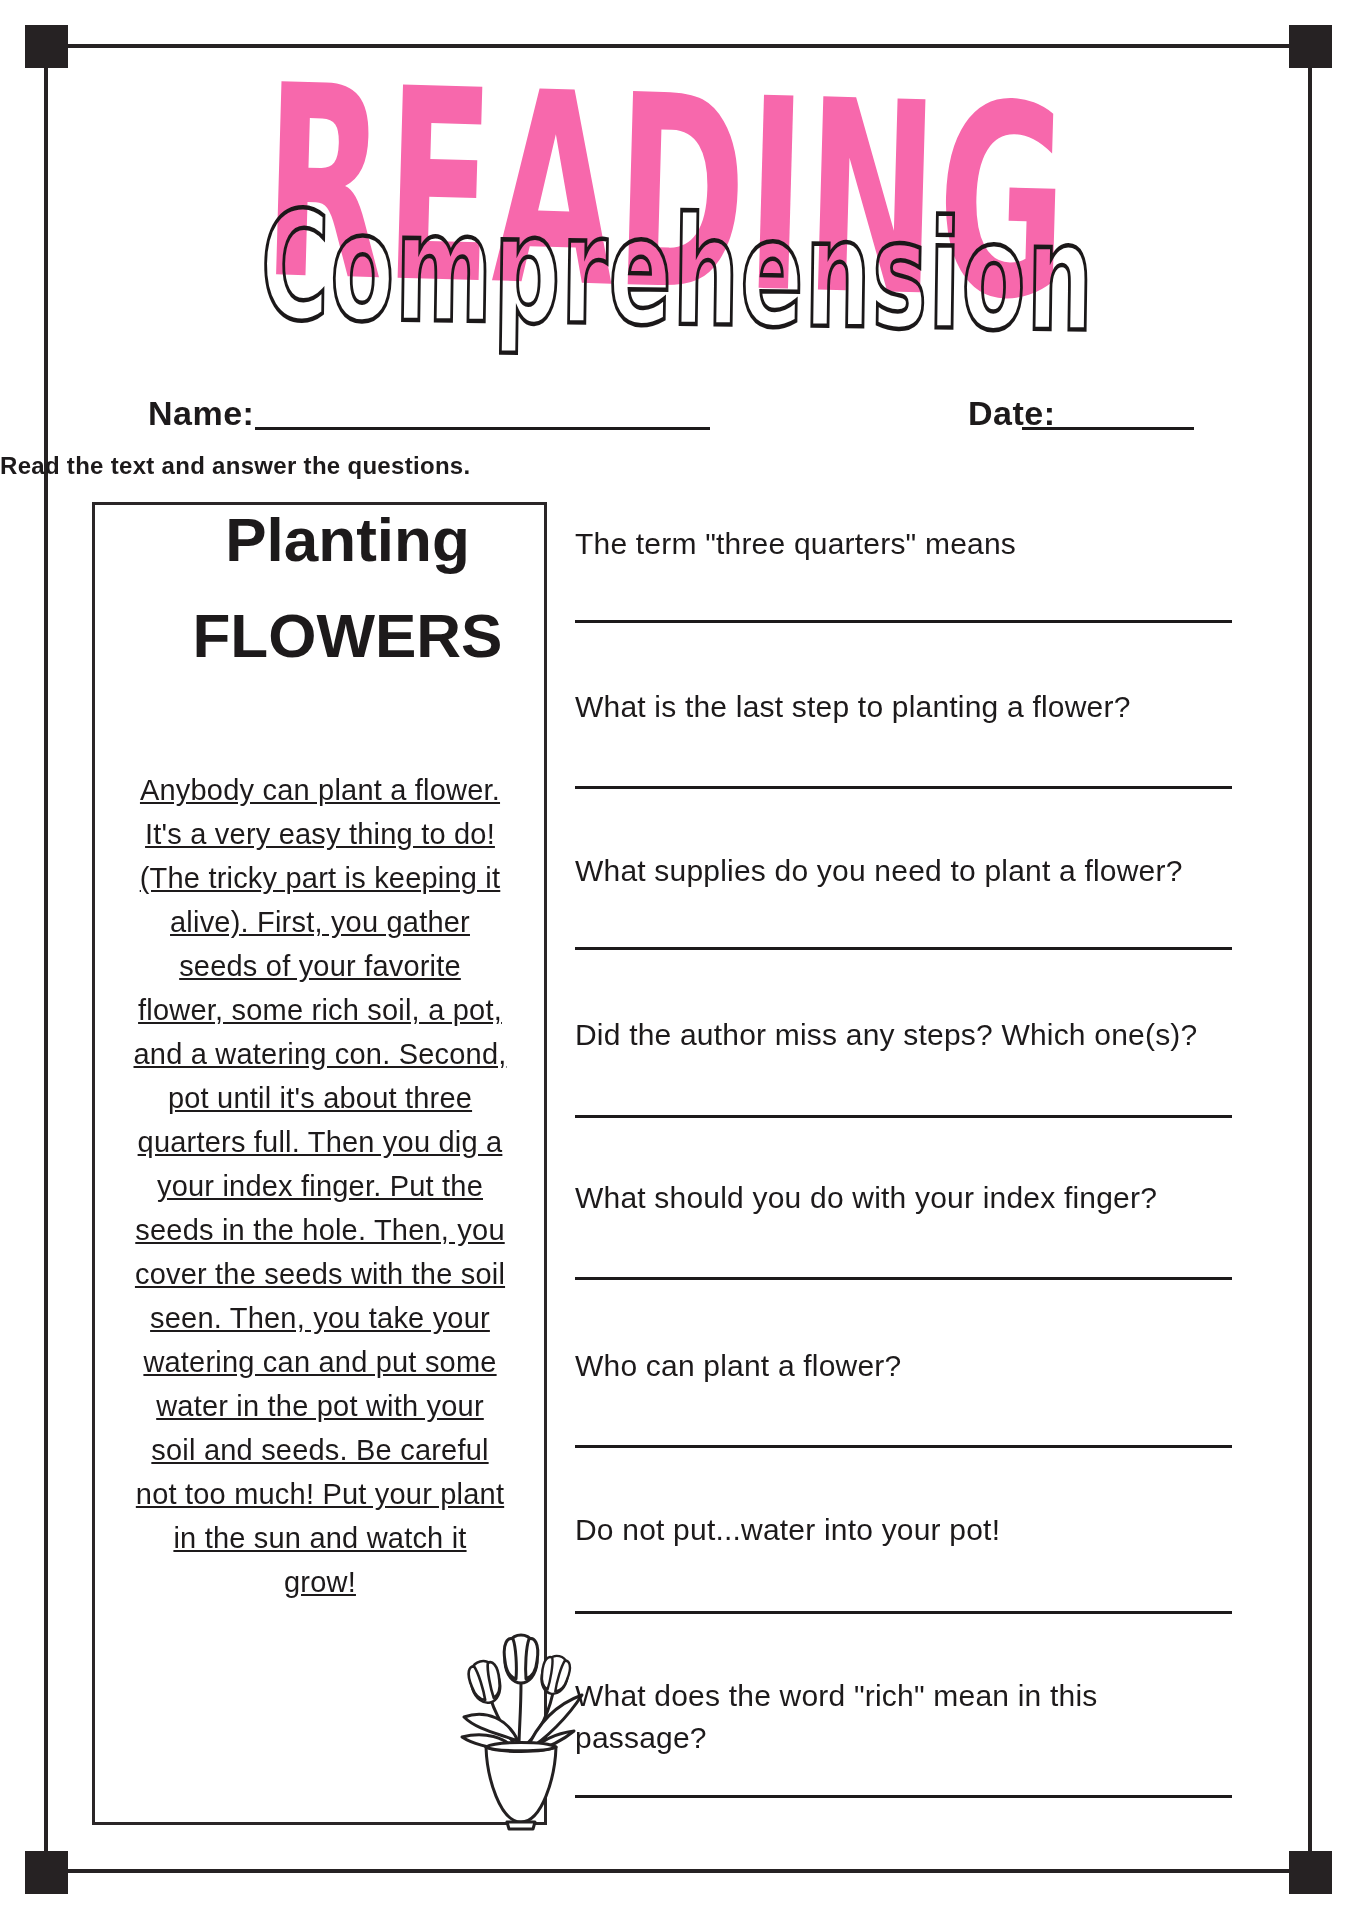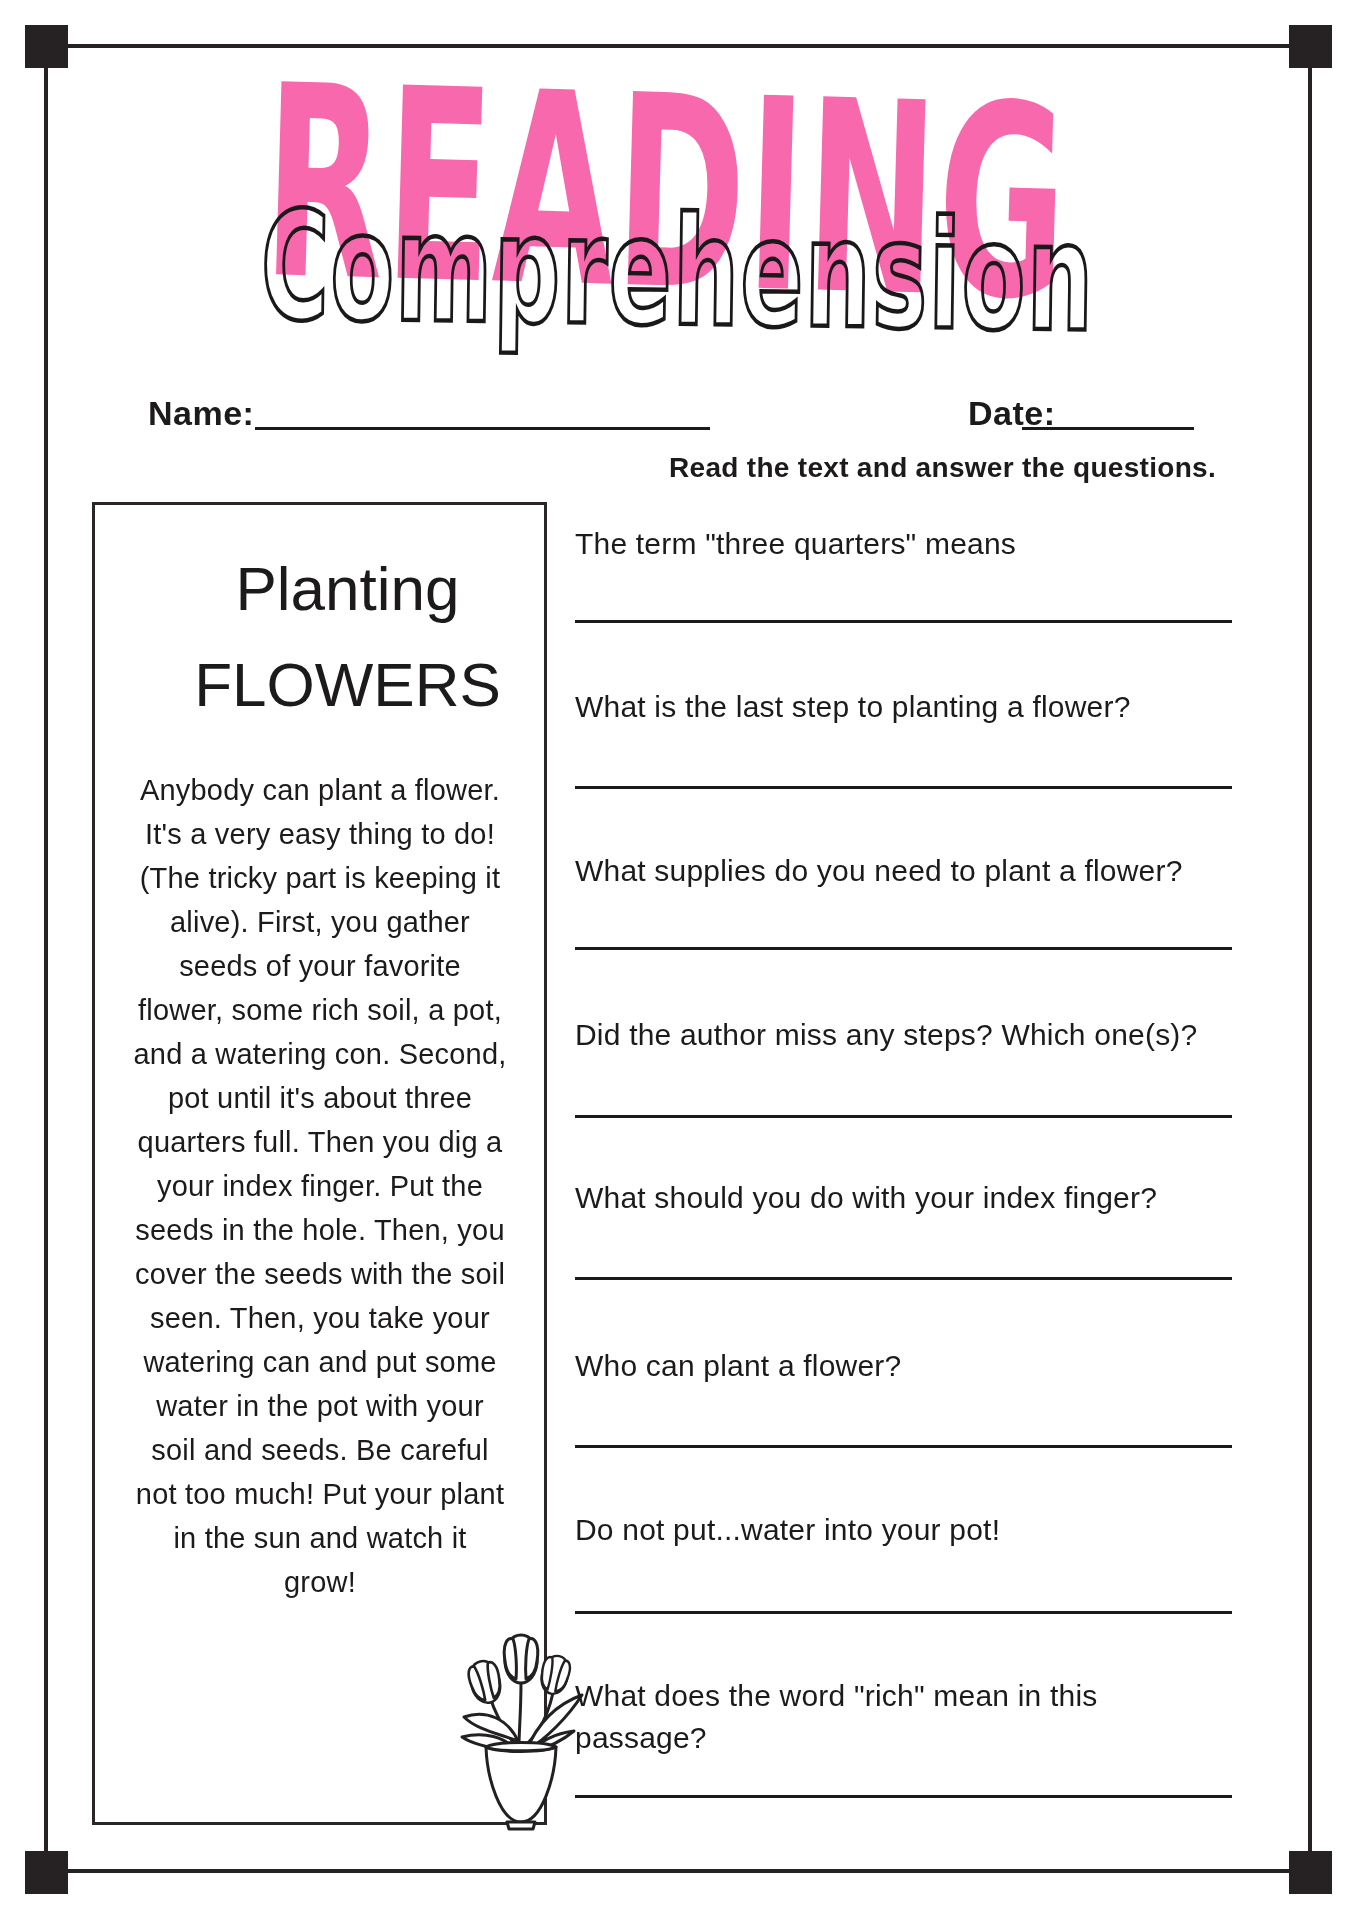--- a/index.html
+++ b/index.html
@@ -13,29 +13,29 @@
   .title-reading{position:absolute;left:268px;top:50px;z-index:1;white-space:nowrap;
     font-family:"DejaVu Sans",sans-serif;font-weight:bold;font-size:265px;line-height:1;
     color:#f768ac;letter-spacing:2px;transform:rotate(1.6deg) scaleX(0.59);transform-origin:0 0;}
   .title-comprehension{position:absolute;left:262px;top:191px;z-index:2;white-space:nowrap;
     font-family:"DejaVu Sans",sans-serif;font-weight:bold;font-size:150px;line-height:1;
     color:transparent;-webkit-text-stroke:4.5px #1b1819;letter-spacing:2px;
     transform:rotate(0.8deg) scaleX(0.62);transform-origin:0 0;}
   
   .field-label{position:absolute;font-size:34px;font-weight:bold;letter-spacing:0.5px;}
   .rule{position:absolute;border-bottom:3px solid #1d1a1b;height:0;}
-  .instruction{position:absolute;left:0;width:1216px;top:452px;text-align:right;
-    font-size:28px;font-weight:600;letter-spacing:0.3px;}
+  .instruction{position:absolute;left:0;width:1216px;top:452px;text-align:left;
+    font-size:24px;font-weight:600;letter-spacing:0.3px;}
   
   .passage-box{position:absolute;left:92px;top:502px;width:455px;height:1323px;
     border:3px solid #2a2627;box-sizing:border-box;background:#fff;z-index:1;}
-  .passage-title{position:absolute;left:92px;top:541px;width:511px;text-align:center;
-    font-size:62px;font-weight:normal;line-height:96px;z-index:2;}
+  .passage-title{position:absolute;left:92px;top:492px;width:511px;text-align:center;
+    font-size:62px;font-weight:bold;line-height:96px;z-index:2;}
   .passage-text{position:absolute;left:100px;top:768px;width:440px;text-align:center;
-    font-size:29px;line-height:44px;letter-spacing:0.2px;z-index:2;}
+    font-size:29px;line-height:44px;letter-spacing:0.2px;z-index:2;text-decoration:underline;}
   
   .q{position:absolute;left:575px;width:665px;font-size:30px;line-height:42px;
      letter-spacing:0.2px;z-index:4;}
   .q.two-line{width:640px;}
   .answer-line{position:absolute;left:575px;width:657px;border-bottom:3px solid #1d1a1b;
      height:0;z-index:4;}
   
   .tulip{position:absolute;left:450px;top:1633px;z-index:3;}
   .tulip path{stroke:#232021;stroke-width:3;fill:#ffffff;stroke-linejoin:round;stroke-linecap:round;}
   .tulip .stem{fill:none;}

